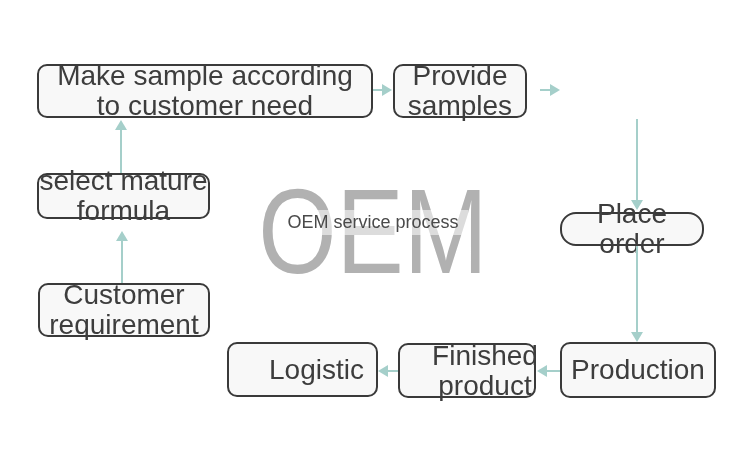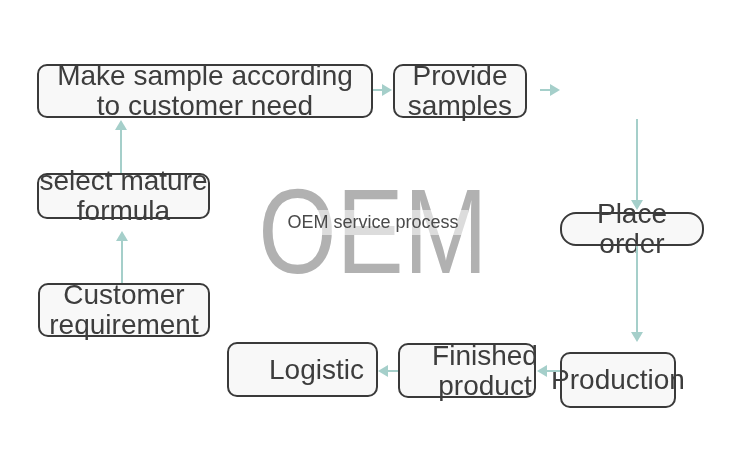--- a/index.html
+++ b/index.html
@@ -76,21 +76,21 @@
 
   <div class="node" style="left:37px;top:64px;width:336px;height:54px;">Make sample according
 to customer need</div>
   <div class="node" style="left:393px;top:64px;width:134px;height:54px;">Provide
 samples</div>
   <div class="node" style="left:37px;top:173px;width:173px;height:46px;">select mature
 formula</div>
   <div class="node" style="left:38px;top:283px;width:172px;height:54px;">Customer
 requirement</div>
   <div class="node" style="left:560px;top:212px;width:144px;height:34px;border-radius:16px;">Place order</div>
-  <div class="node" style="left:560px;top:352px;width:116px;height:56px;">Production</div>
+  <div class="node" style="left:560px;top:342px;width:156px;height:56px;">Production</div>
   <div class="node" style="left:398px;top:343px;width:138px;height:55px;padding-left:36px;">Finished
 product</div>
   <div class="node" style="left:227px;top:342px;width:151px;height:55px;padding-left:28px;">Logistic</div>
 
   <div class="vline" style="left:121px;top:240px;height:43px;"></div>
   <div class="head up" style="left:116px;top:231px;"></div>
 
   <div class="vline" style="left:120px;top:129px;height:44px;"></div>
   <div class="head up" style="left:115px;top:120px;"></div>
 

